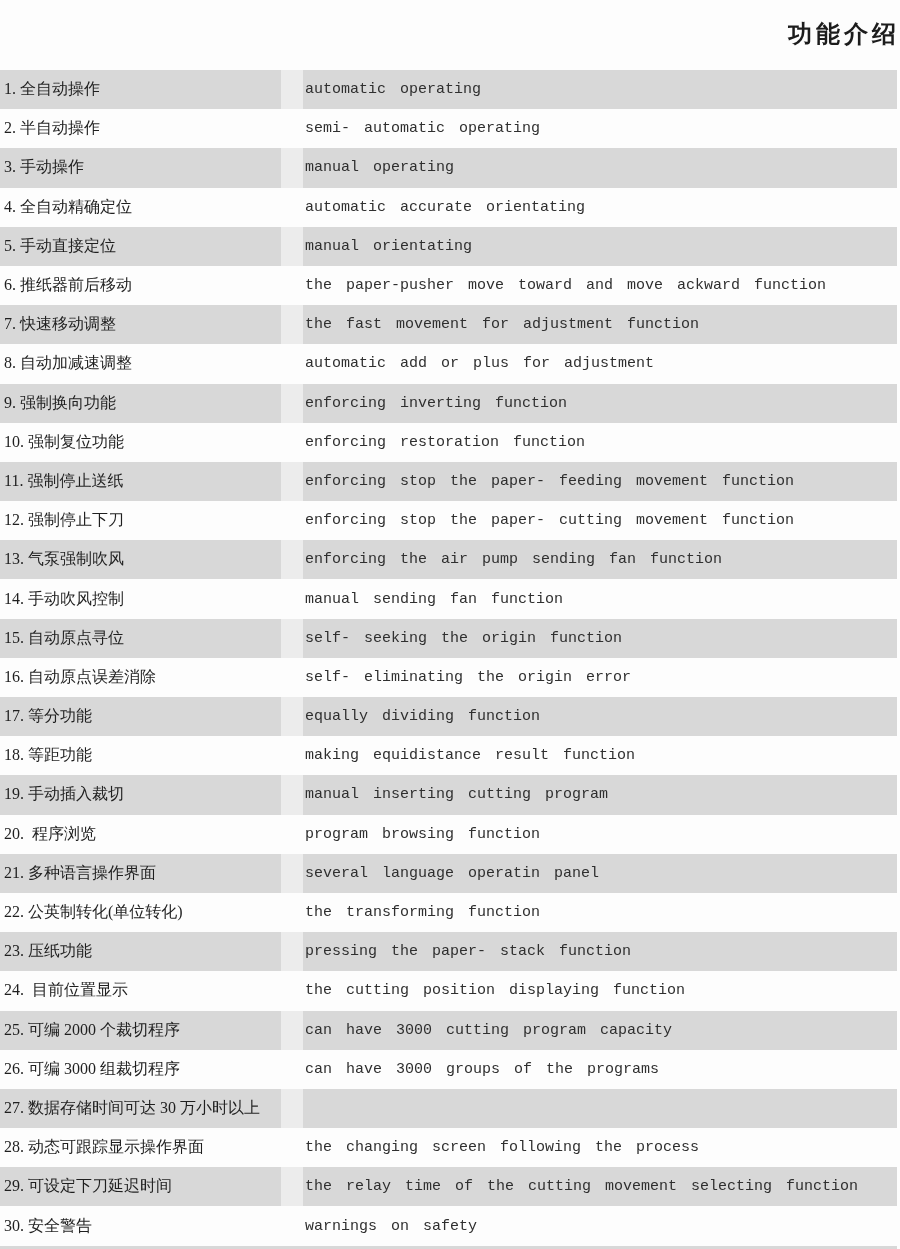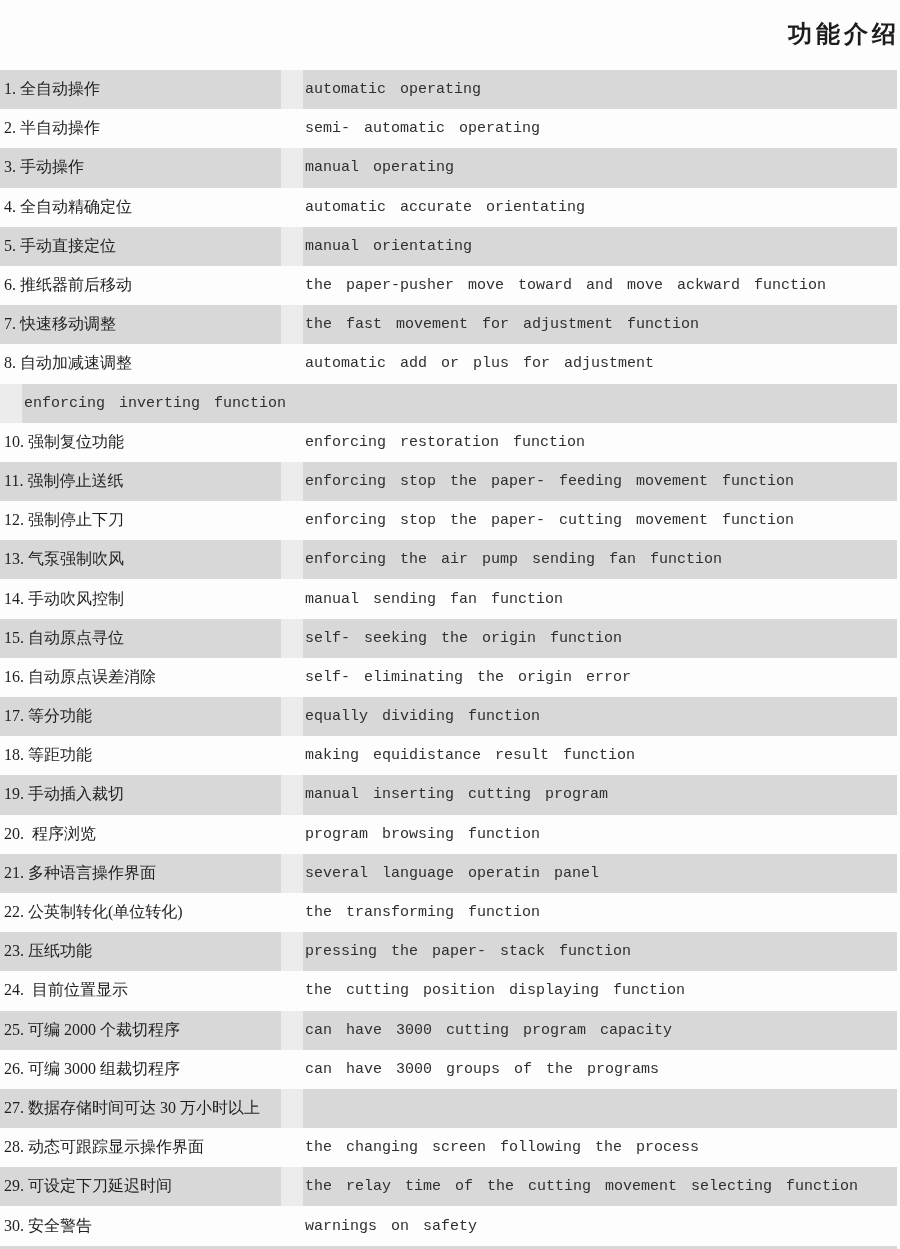--- a/index.html
+++ b/index.html
@@ -124,20 +124,21 @@
     <div class="cell-en">the fast movement for adjustment function</div>
   </div>
 
   <div class="row">
     <div class="cell-cn">8. 自动加减速调整</div>
     <div class="col-gap"></div>
     <div class="cell-en">automatic add or plus for adjustment</div>
   </div>
 
   <div class="row shade">
+    <div class="cell-cn">9. 强制换向功能</div>
     <div class="col-gap"></div>
     <div class="cell-en">enforcing inverting function</div>
   </div>
 
   <div class="row">
     <div class="cell-cn">10. 强制复位功能</div>
     <div class="col-gap"></div>
     <div class="cell-en">enforcing restoration function</div>
   </div>
 

